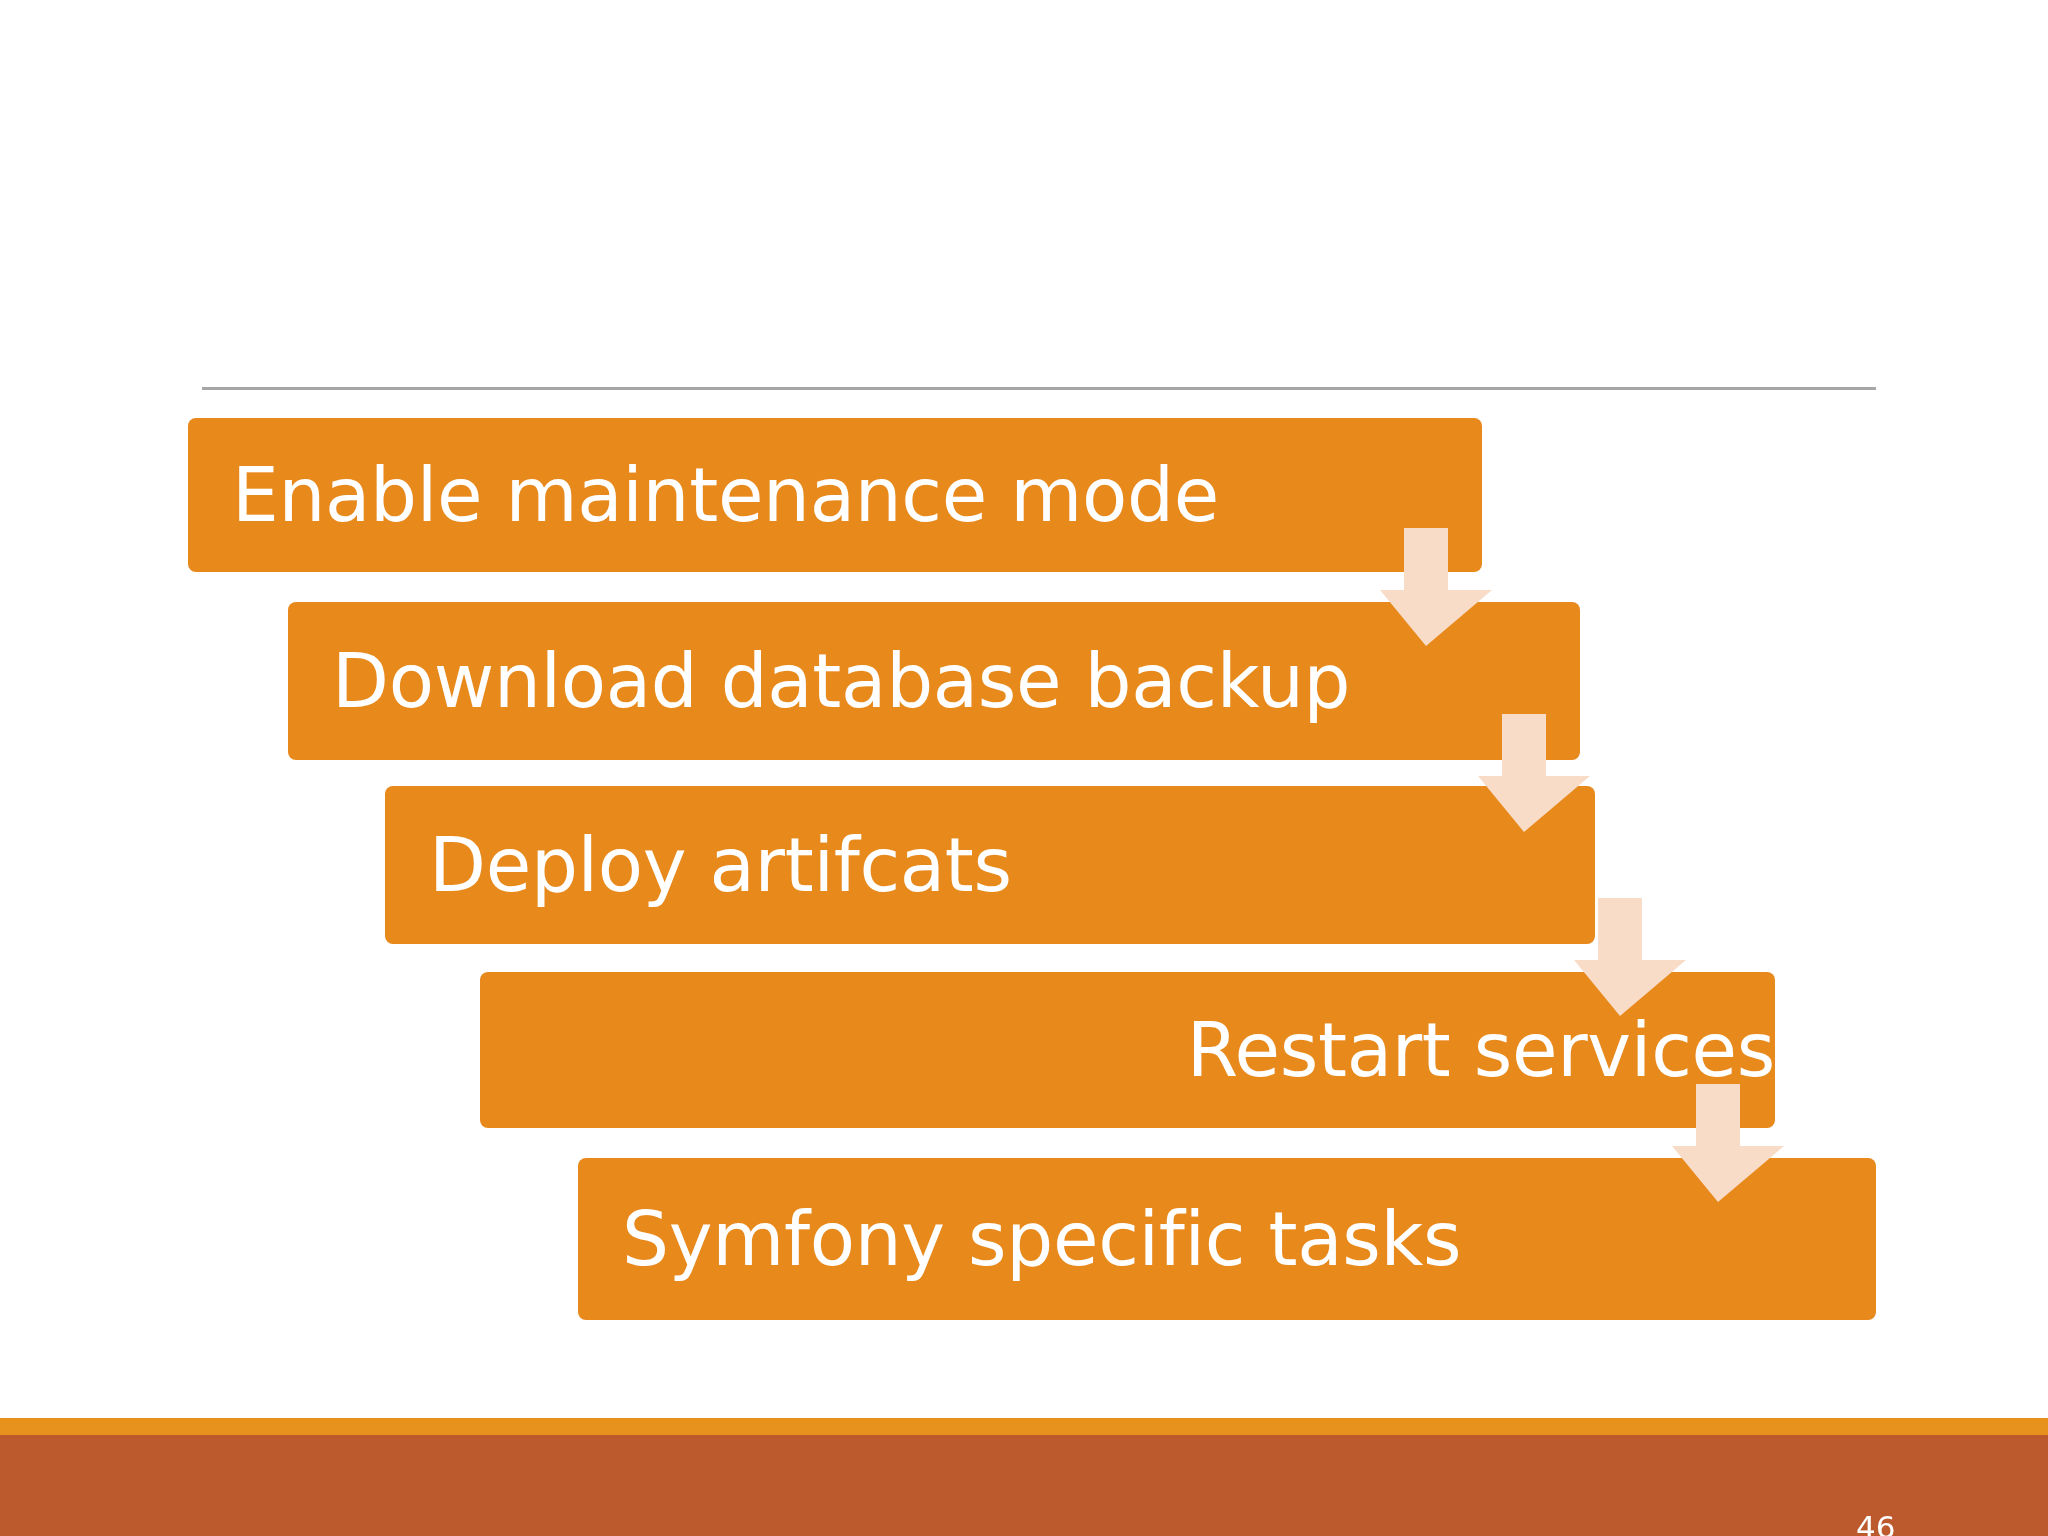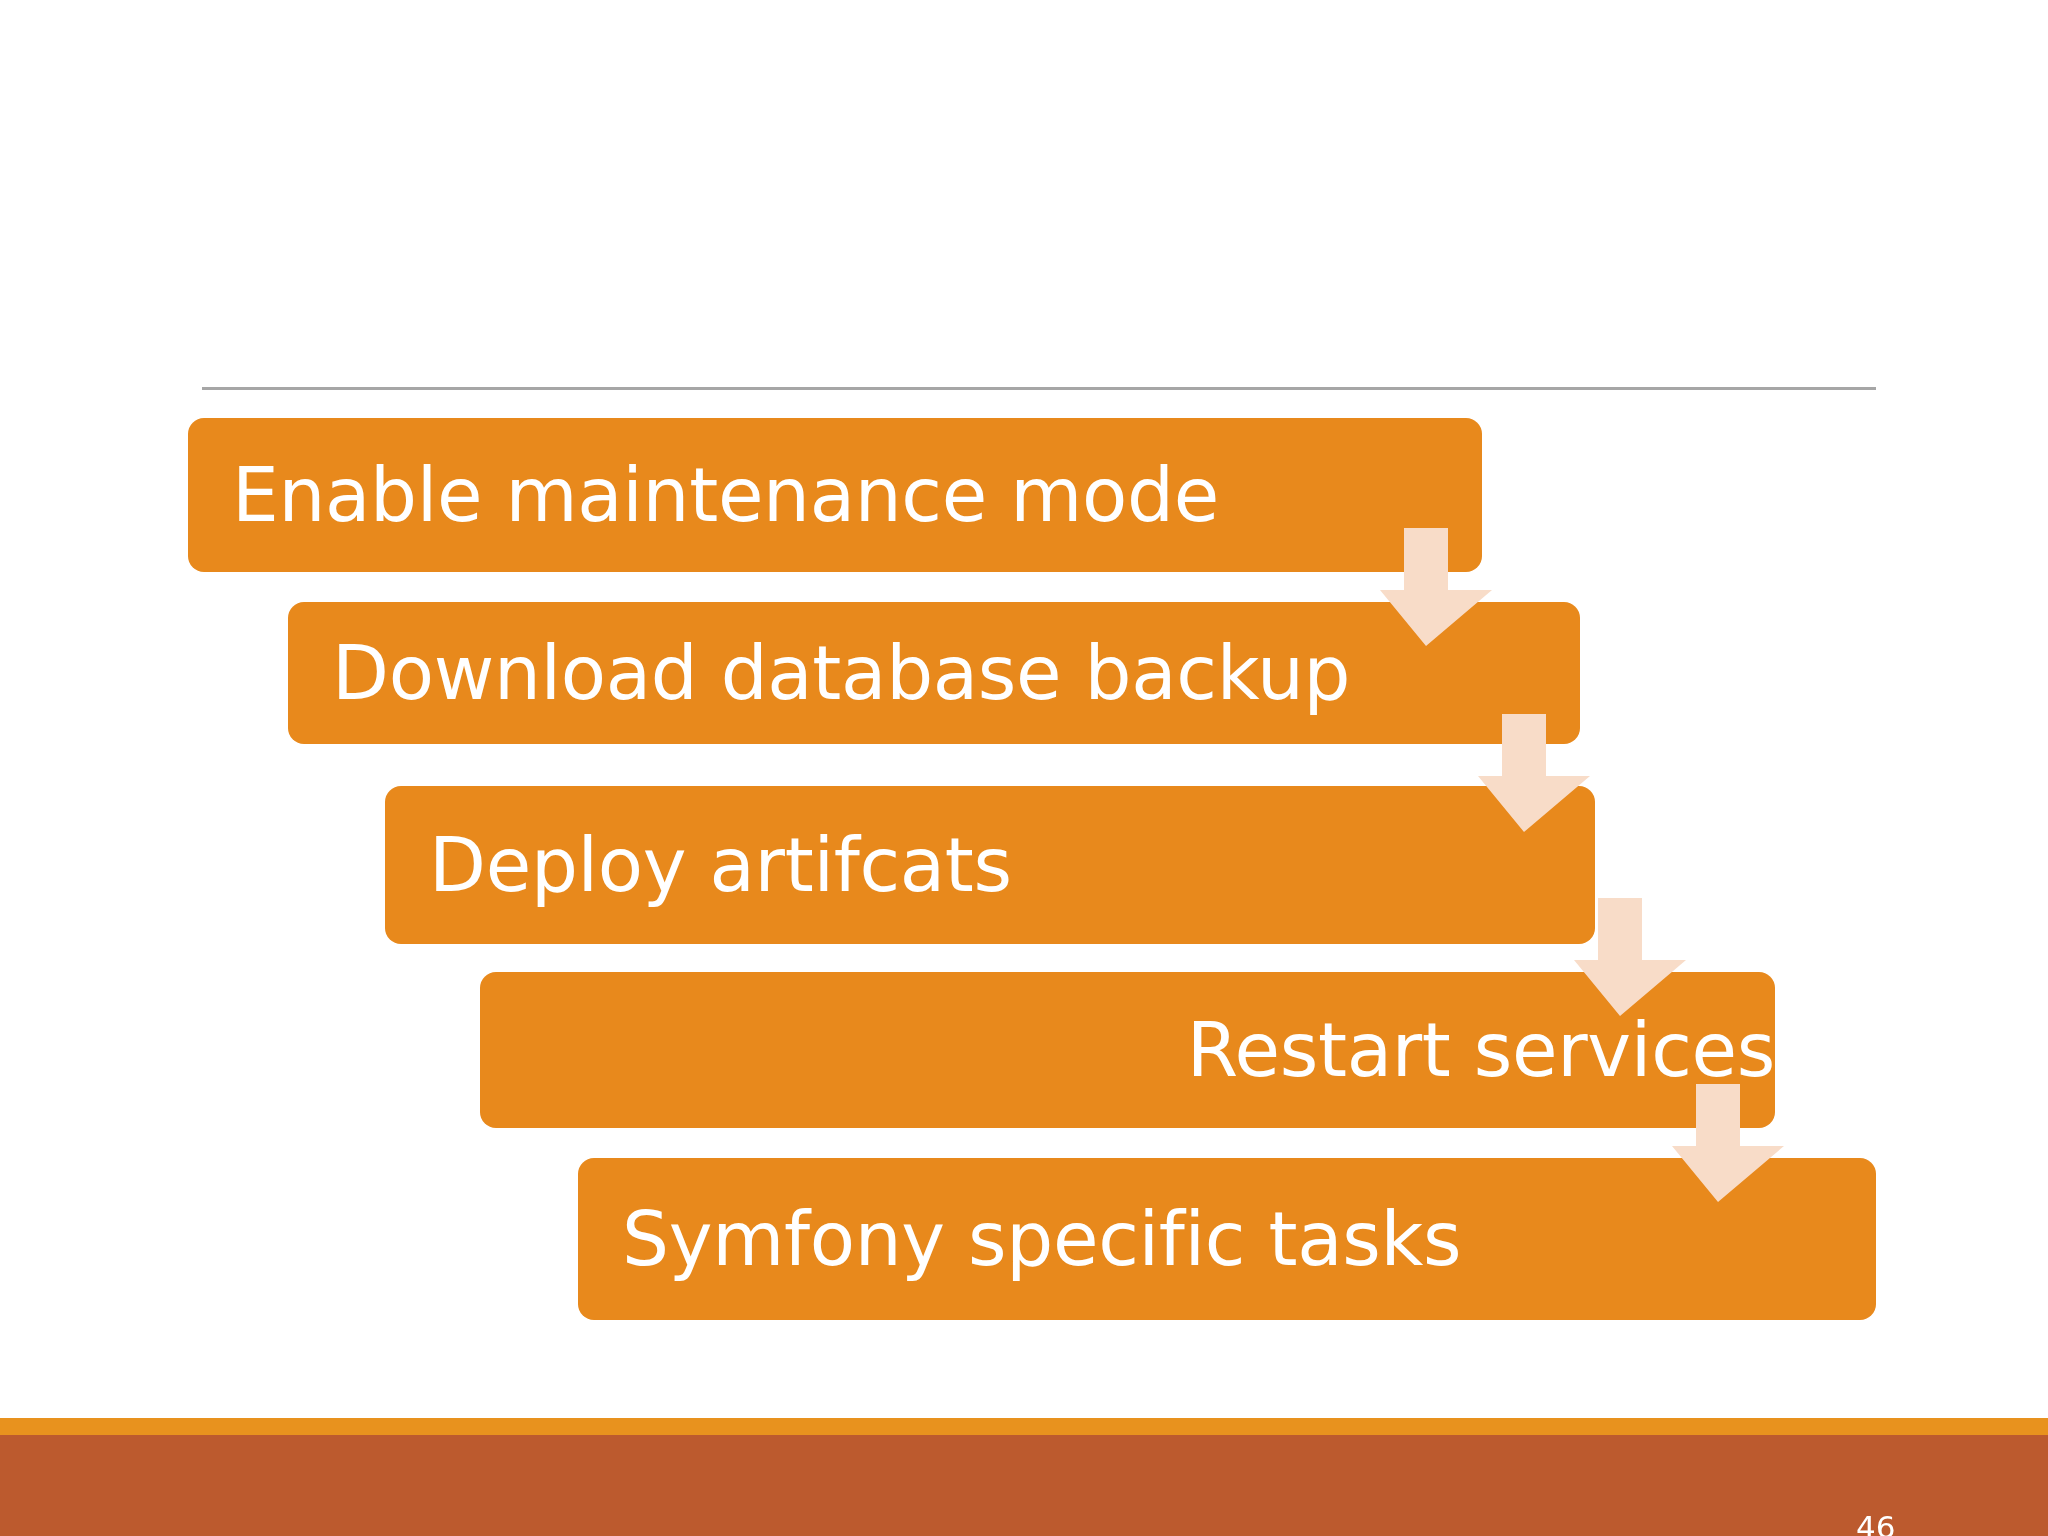--- a/index.html
+++ b/index.html
@@ -45,21 +45,21 @@
   #flow {
     position: absolute;
     left: 0;
     top: 0;
     width: 2048px;
     height: 1536px;
   }
   .flow-bar {
     position: absolute;
     background: #E8891C;
-    border-radius: 16px;
+    border-radius: 8px;
     box-sizing: border-box;
     display: flex;
     align-items: center;
     z-index: 2;
   }
   .flow-bar-label {
     color: #ffffff;
     font-family: "DejaVu Sans", "Liberation Sans", sans-serif;
     font-weight: 400;
     font-size: 74px;
@@ -123,21 +123,21 @@
       </svg>
       <svg class="flow-arrow" width="112" height="118" viewBox="0 0 112 118" style="left: 1574px; top: 898px;">
         <path d="M 24 0 L 68 0 L 68 62 L 112 62 L 46 118 L 0 62 L 24 62 Z" fill="#F8DCC8"></path>
       </svg>
       <svg class="flow-arrow" width="112" height="118" viewBox="0 0 112 118" style="left: 1672px; top: 1084px;">
         <path d="M 24 0 L 68 0 L 68 62 L 112 62 L 46 118 L 0 62 L 24 62 Z" fill="#F8DCC8"></path>
       </svg>
       <div class="flow-bar" style="left: 188px; top: 418px; width: 1294px; height: 154px; background: rgb(232, 137, 28);">
         <span class="flow-bar-label" style="color: rgb(255, 255, 255);">Enable maintenance mode</span>
       </div>
-      <div class="flow-bar" style="left: 288px; top: 602px; width: 1292px; height: 142px; background: rgb(232, 137, 28);">
+      <div class="flow-bar" style="left: 288px; top: 602px; width: 1292px; height: 158px; background: rgb(232, 137, 28);">
         <span class="flow-bar-label" style="color: rgb(255, 255, 255);">Download database backup</span>
       </div>
       <div class="flow-bar" style="left: 385px; top: 786px; width: 1210px; height: 158px; background: rgb(232, 137, 28);">
         <span class="flow-bar-label" style="color: rgb(255, 255, 255);">Deploy artifcats</span>
       </div>
       <div class="flow-bar" style="left: 480px; top: 972px; width: 1295px; height: 156px; background: rgb(232, 137, 28); justify-content: flex-end;">
         <span class="flow-bar-label" style="color: rgb(255, 255, 255);">Restart services</span>
       </div>
       <div class="flow-bar" style="left: 578px; top: 1158px; width: 1298px; height: 162px; background: rgb(232, 137, 28);">
         <span class="flow-bar-label" style="color: rgb(255, 255, 255);">Symfony specific tasks</span>

